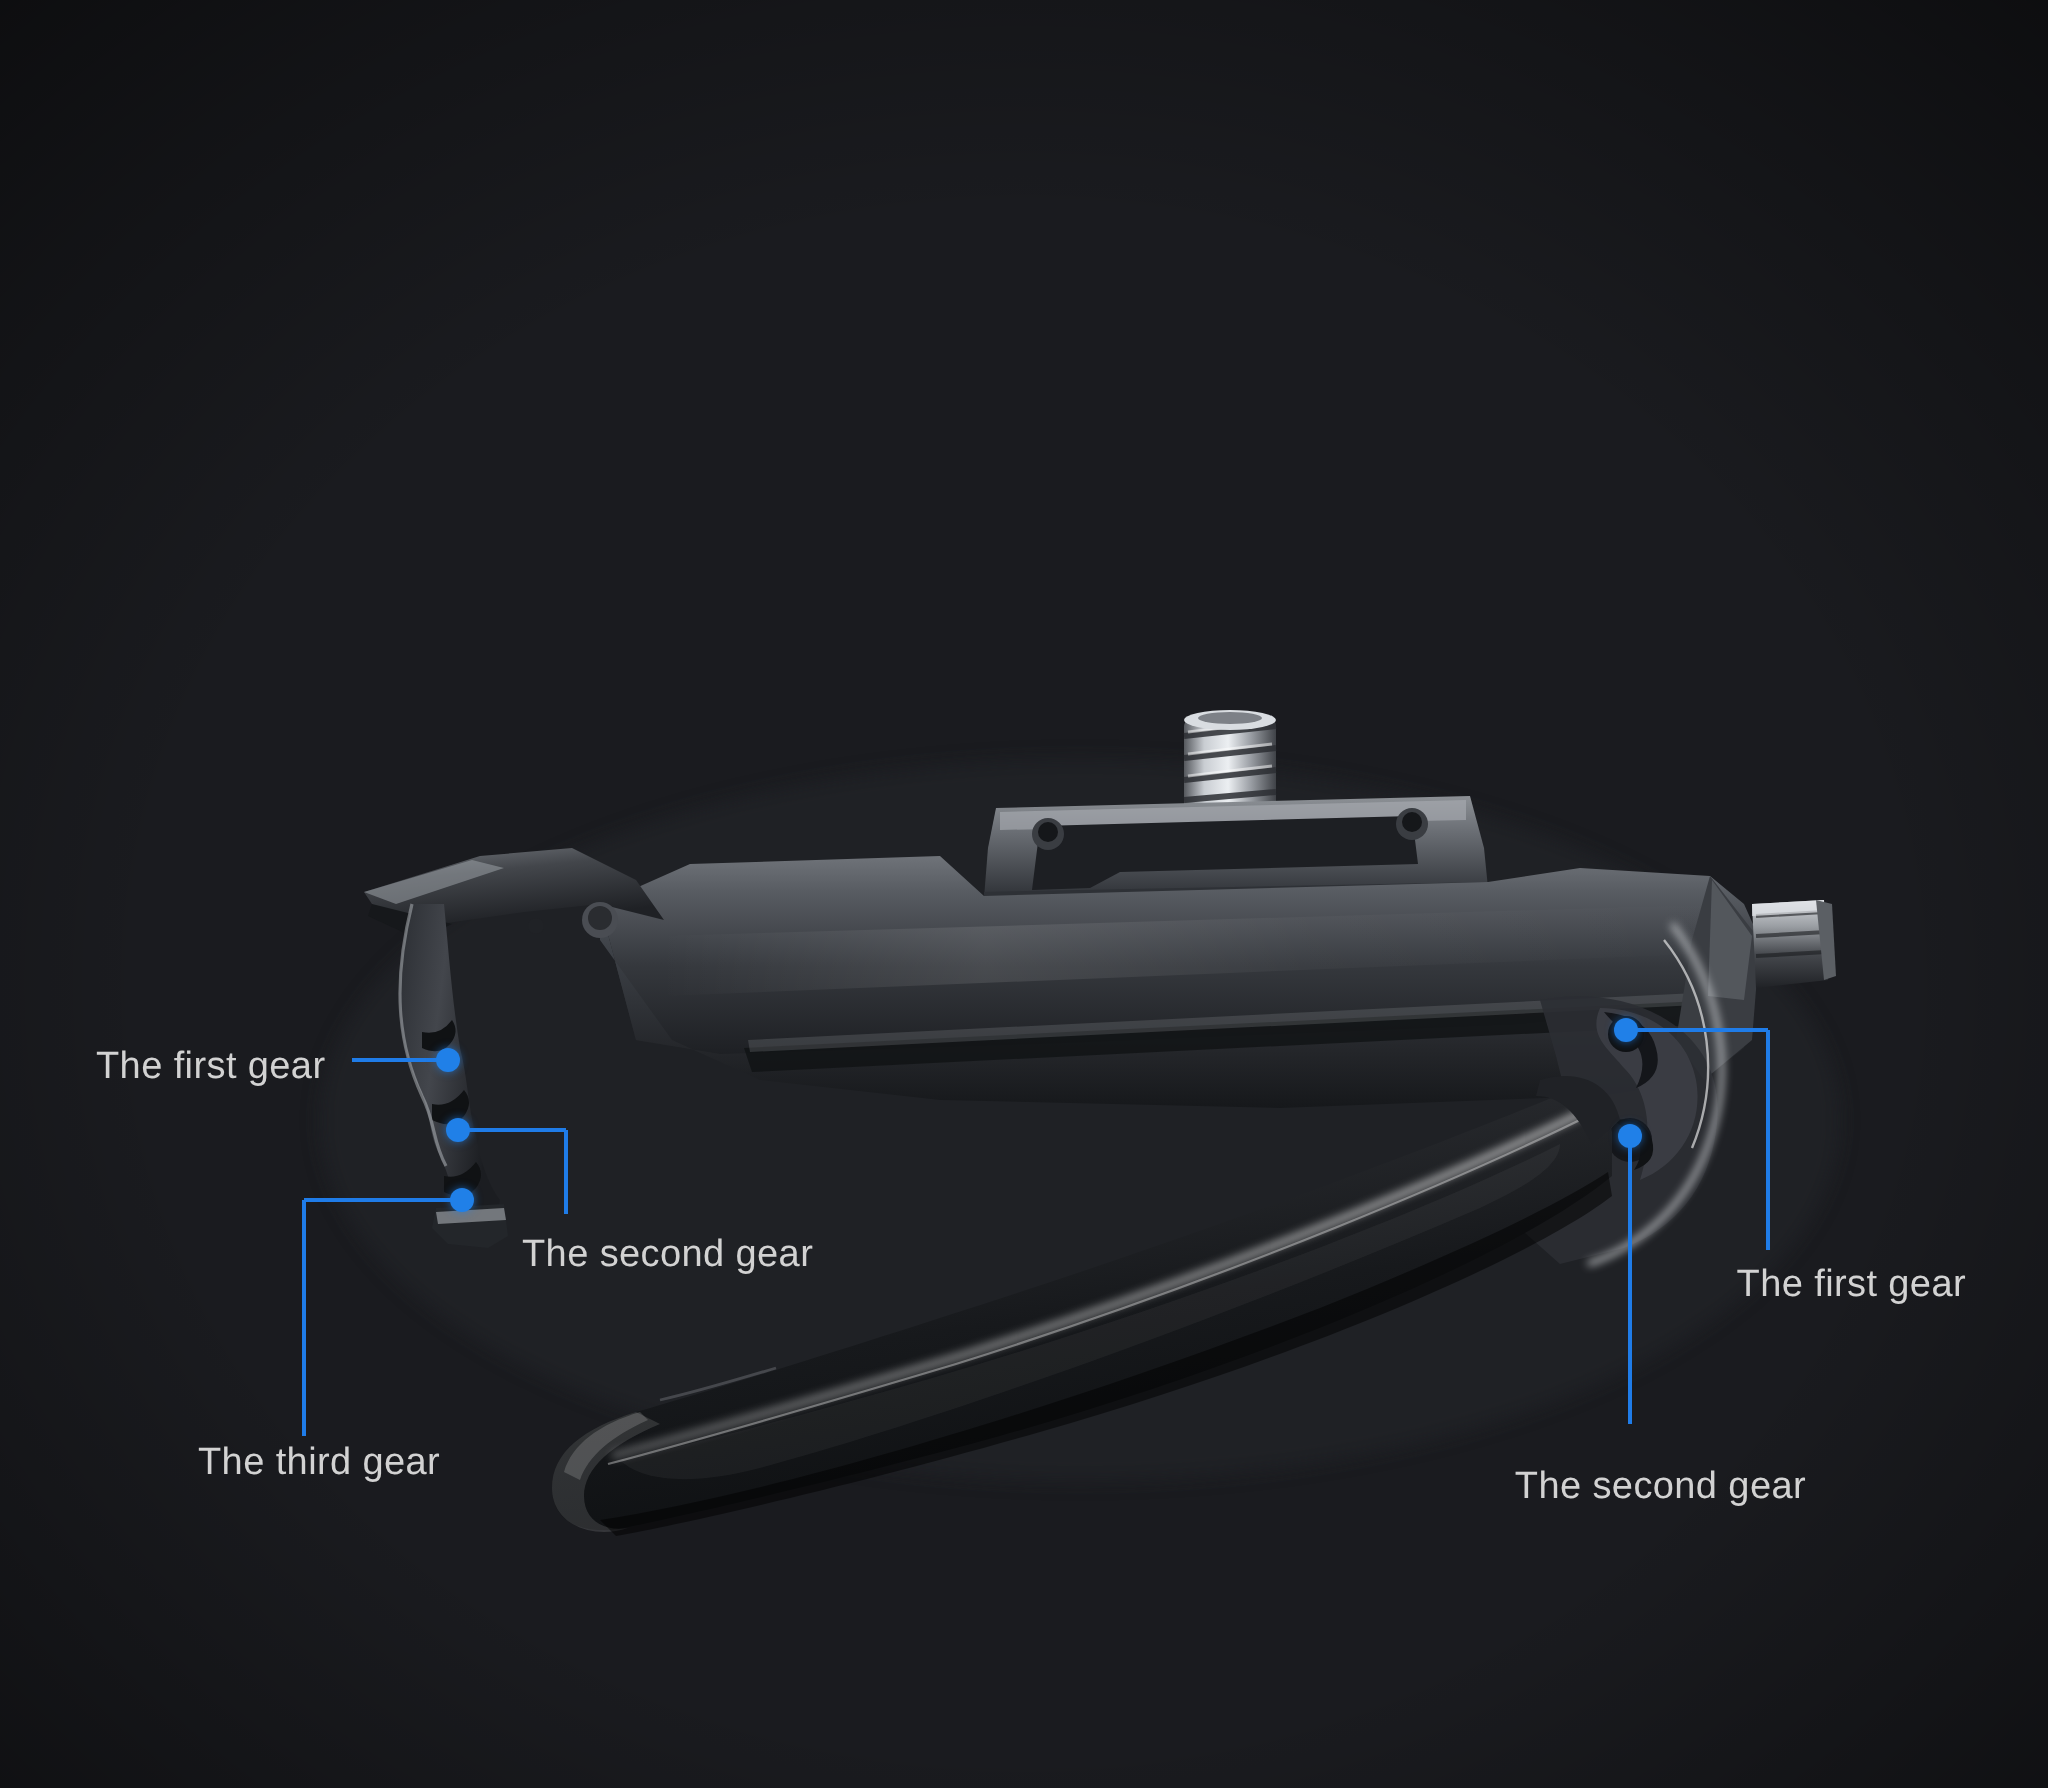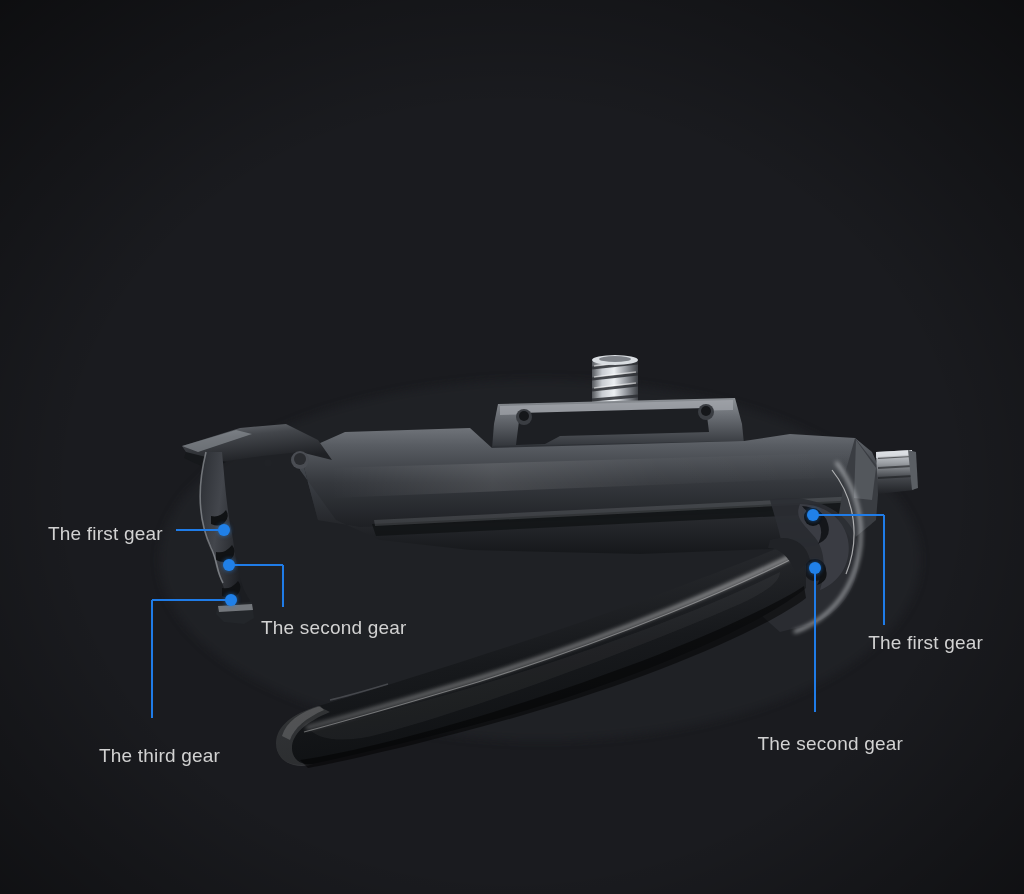--- a/index.html
+++ b/index.html
@@ -270,21 +270,21 @@
       <div class="callout-line h" style="background: rgb(31, 124, 232); left: 176px; top: 529px; width: 48px;"></div>
       <div class="callout-dot" style="background: rgb(32, 128, 232); left: 224px; top: 530px;"></div>
       <div class="callout-label" style="color: rgb(210, 210, 210); font-size: 19px; left: 48px; top: 524px;">The first gear</div>
       <div class="callout-line h" style="background: rgb(31, 124, 232); left: 229px; top: 564px; width: 54px;"></div>
       <div class="callout-line v" style="background: rgb(31, 124, 232); left: 282px; top: 565px; height: 42px;"></div>
       <div class="callout-dot" style="background: rgb(32, 128, 232); left: 229px; top: 565px;"></div>
       <div class="callout-label" style="color: rgb(210, 210, 210); font-size: 19px; left: 261px; top: 618px;">The second gear</div>
       <div class="callout-line h" style="background: rgb(31, 124, 232); left: 152px; top: 599px; width: 79px;"></div>
       <div class="callout-line v" style="background: rgb(31, 124, 232); left: 151px; top: 600px; height: 118px;"></div>
       <div class="callout-dot" style="background: rgb(32, 128, 232); left: 231px; top: 600px;"></div>
-      <div class="callout-label" style="color: rgb(210, 210, 210); font-size: 19px; left: 99px; top: 746px;">The third gear</div>
+      <div class="callout-label" style="color: rgb(210, 210, 210); font-size: 19px; left: 99px; top: 722px;">The third gear</div>
       <div class="callout-line h" style="background: rgb(31, 124, 232); left: 813px; top: 514px; width: 71px;"></div>
       <div class="callout-line v" style="background: rgb(31, 124, 232); left: 883px; top: 515px; height: 110px;"></div>
       <div class="callout-dot" style="background: rgb(32, 128, 232); left: 813px; top: 515px;"></div>
       <div class="callout-label right-anchor" style="color: rgb(210, 210, 210); font-size: 19px; left: 983px; top: 633px;">The first gear</div>
       <div class="callout-line v" style="background: rgb(31, 124, 232); left: 814px; top: 568px; height: 144px;"></div>
       <div class="callout-dot" style="background: rgb(32, 128, 232); left: 815px; top: 568px;"></div>
       <div class="callout-label right-anchor" style="color: rgb(210, 210, 210); font-size: 19px; left: 903px; top: 734px;">The second gear</div>
     </div>
 
 </div>

